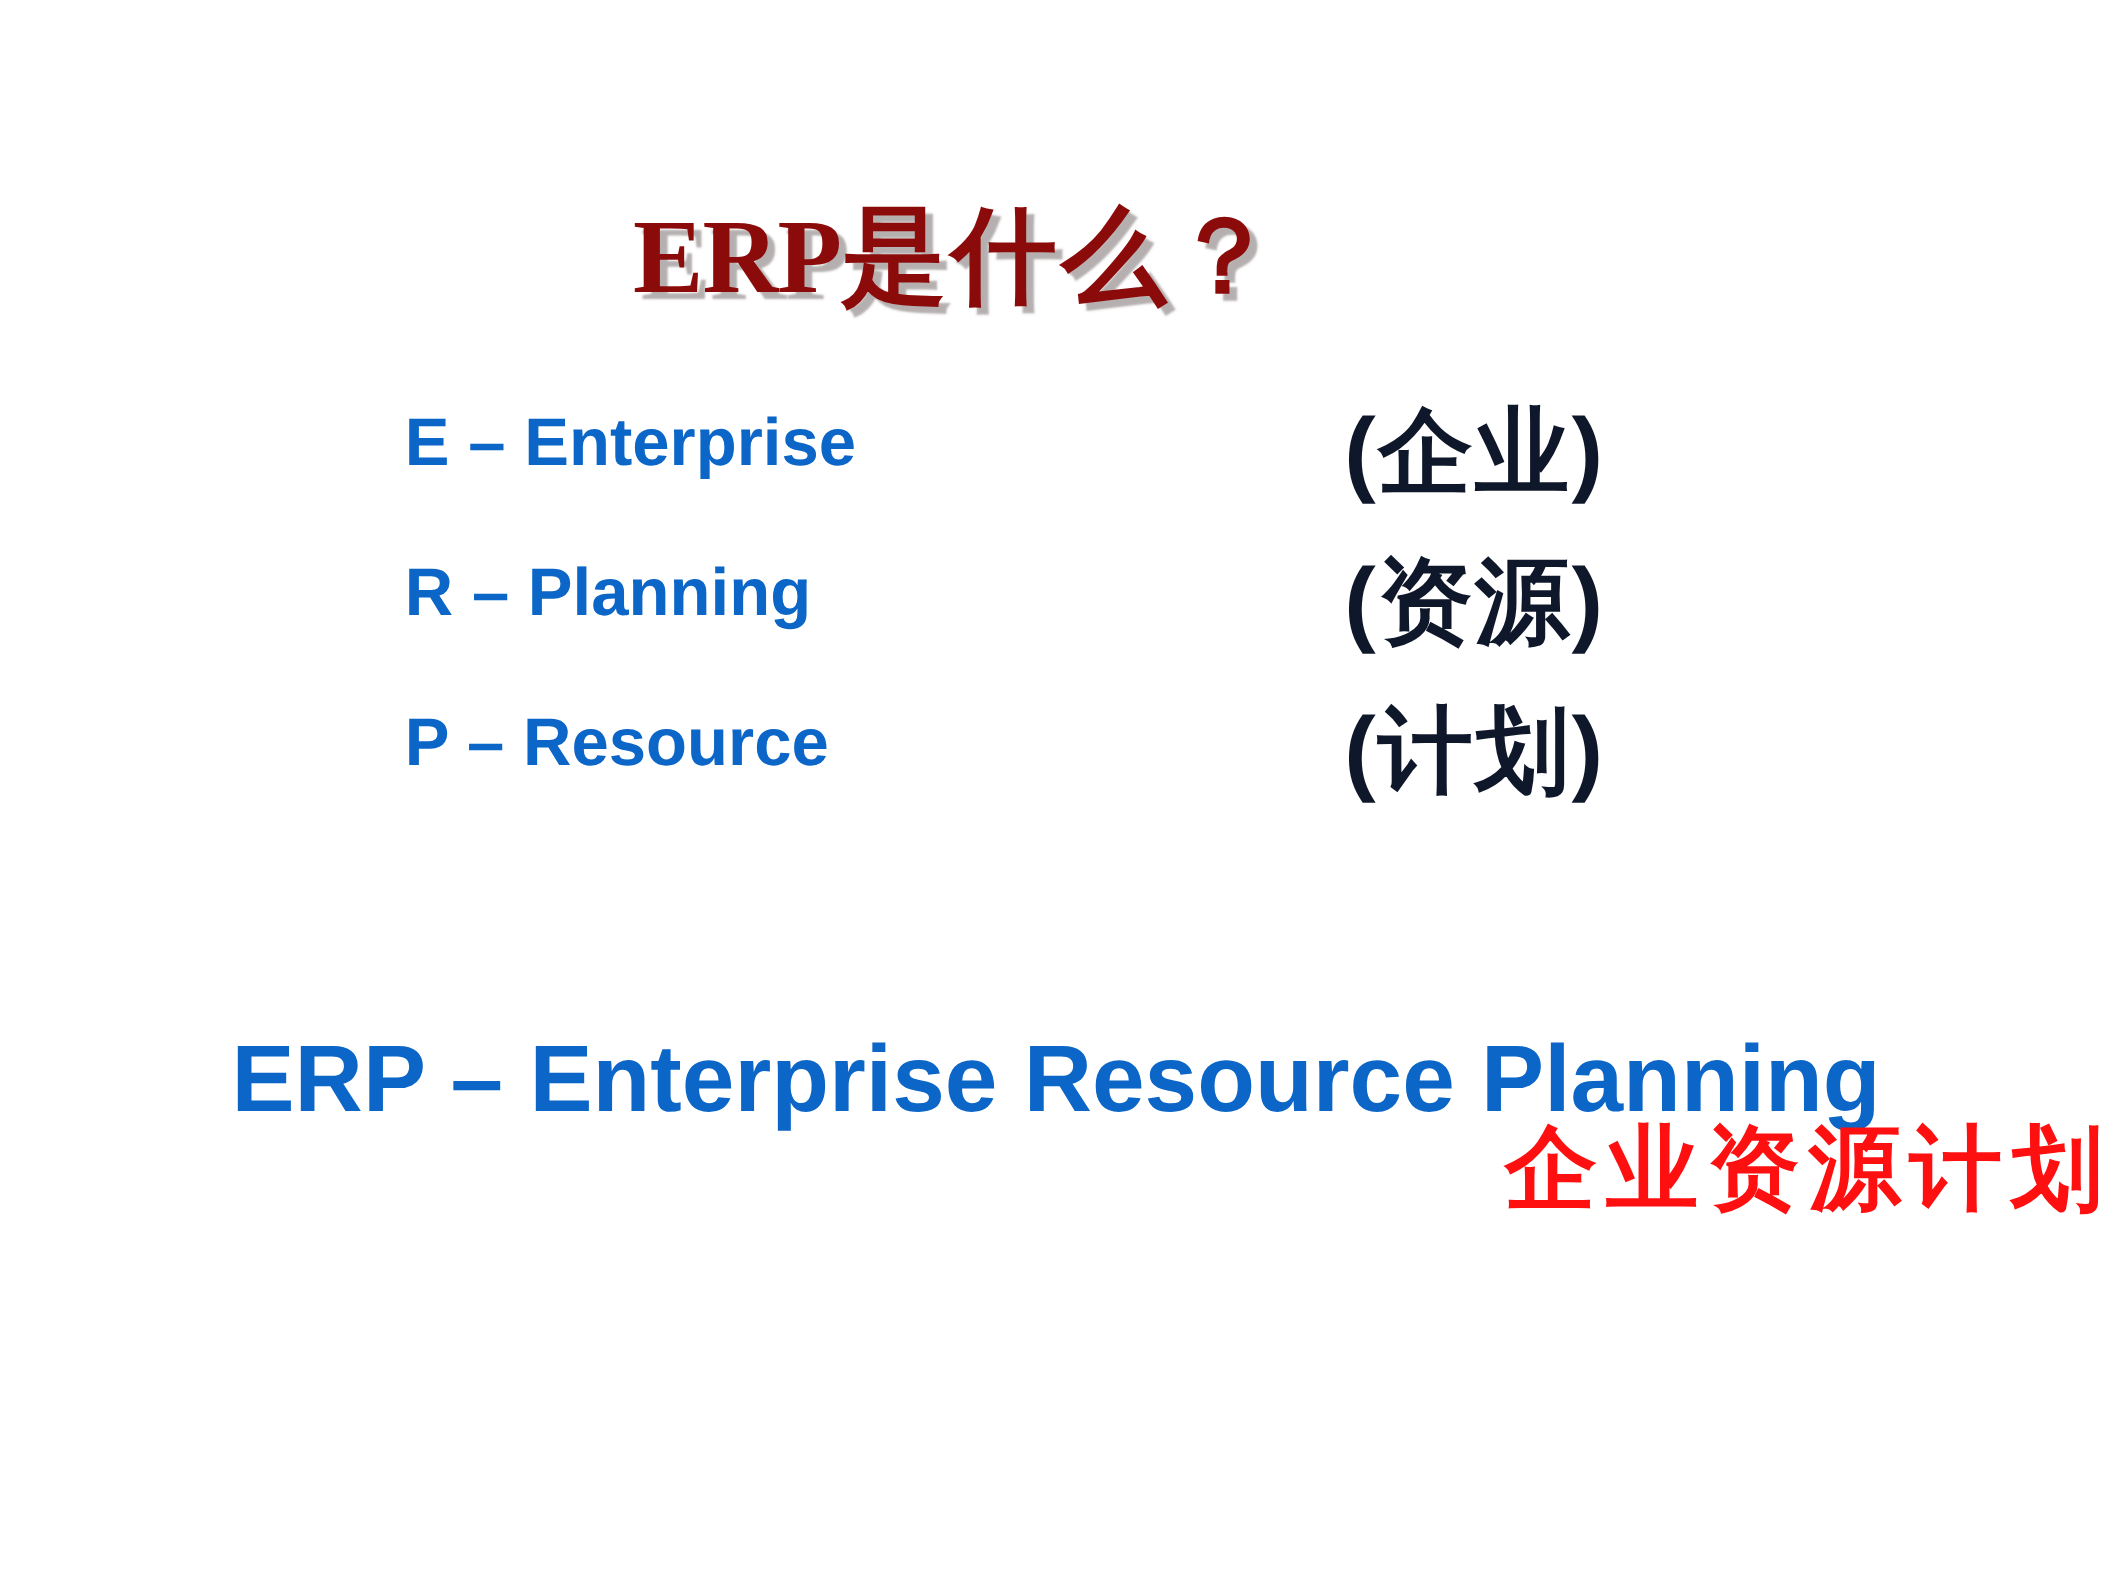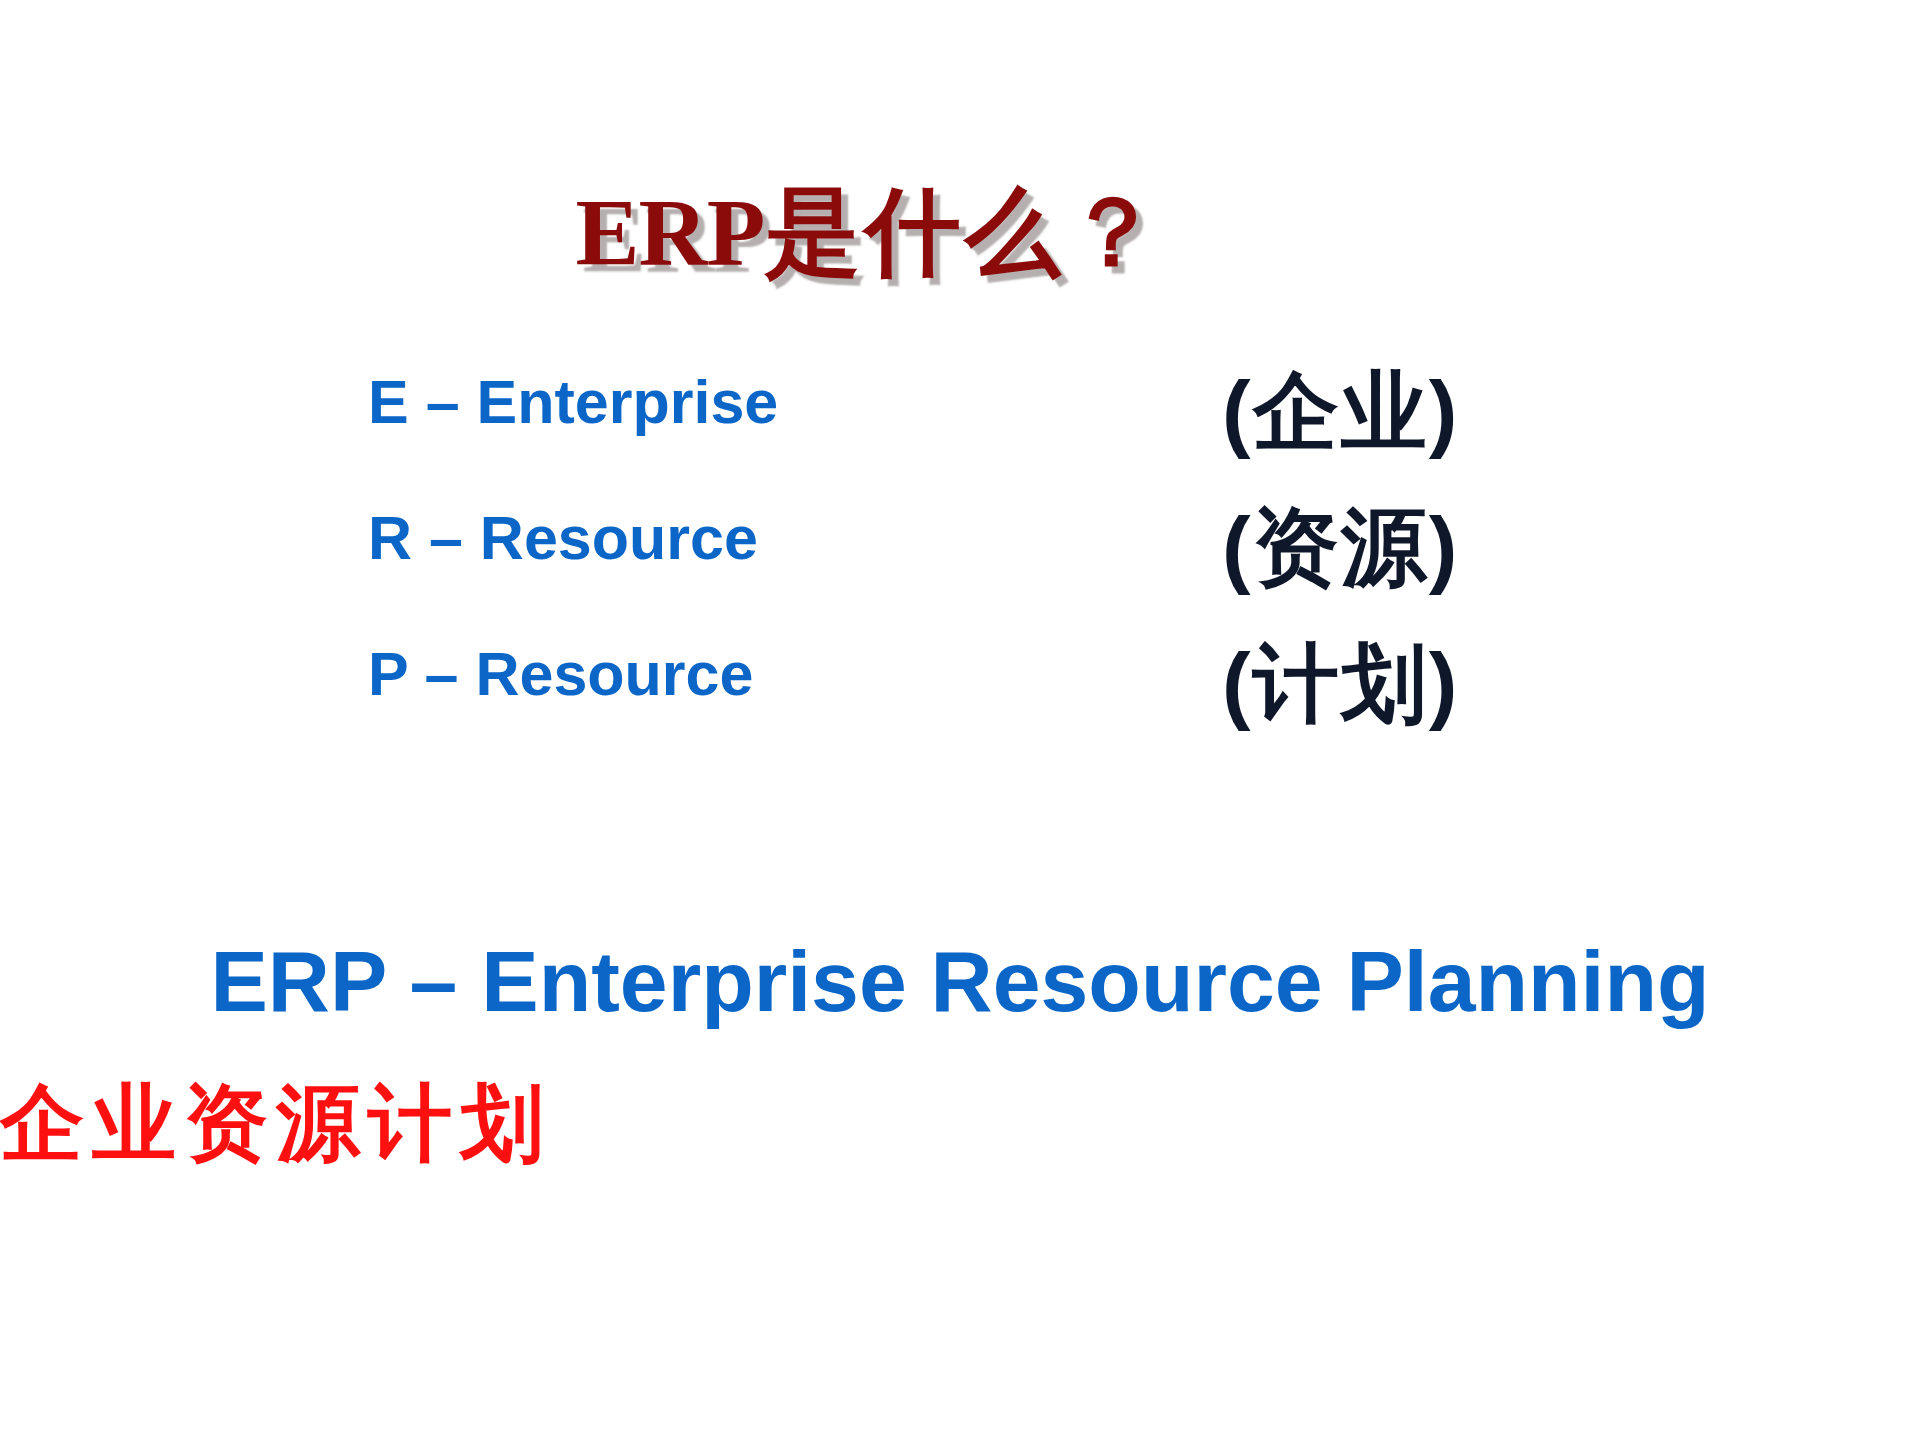--- a/index.html
+++ b/index.html
@@ -91,24 +91,24 @@
     text-align: center;
     font-family: "Liberation Sans", "DejaVu Sans", sans-serif;
     font-weight: bold;
     font-size: 86px;
     line-height: 1;
     color: #0B66C8;
     white-space: nowrap;
   }
   .summary-cn {
     position: absolute;
-    top: 1081px;
+    top: 1020px;
     left: 0;
     width: 1920px;
-    text-align: left;
+    text-align: right;
     font-family: "DejaVu Serif", "Liberation Serif", serif;
     font-weight: bold;
     font-size: 84px;
     line-height: 1;
     color: #FF1010;
     letter-spacing: 8px;
     white-space: nowrap;
   }
 </style>
 </head>
@@ -121,21 +121,21 @@
   </h1>
 
   <div class="acronym-block">
 
     <div class="acronym-row">
       <span class="acr-en">E – Enterprise</span>
       <span class="acr-cn">(企业)</span>
     </div>
 
     <div class="acronym-row">
-      <span class="acr-en">R – Resource</span>
+      <span class="acr-en">R – Planning</span>
       <span class="acr-cn">(资源)</span>
     </div>
 
     <div class="acronym-row">
       <span class="acr-en">P – Resource</span>
       <span class="acr-cn">(计划)</span>
     </div>
 
   </div>
 

